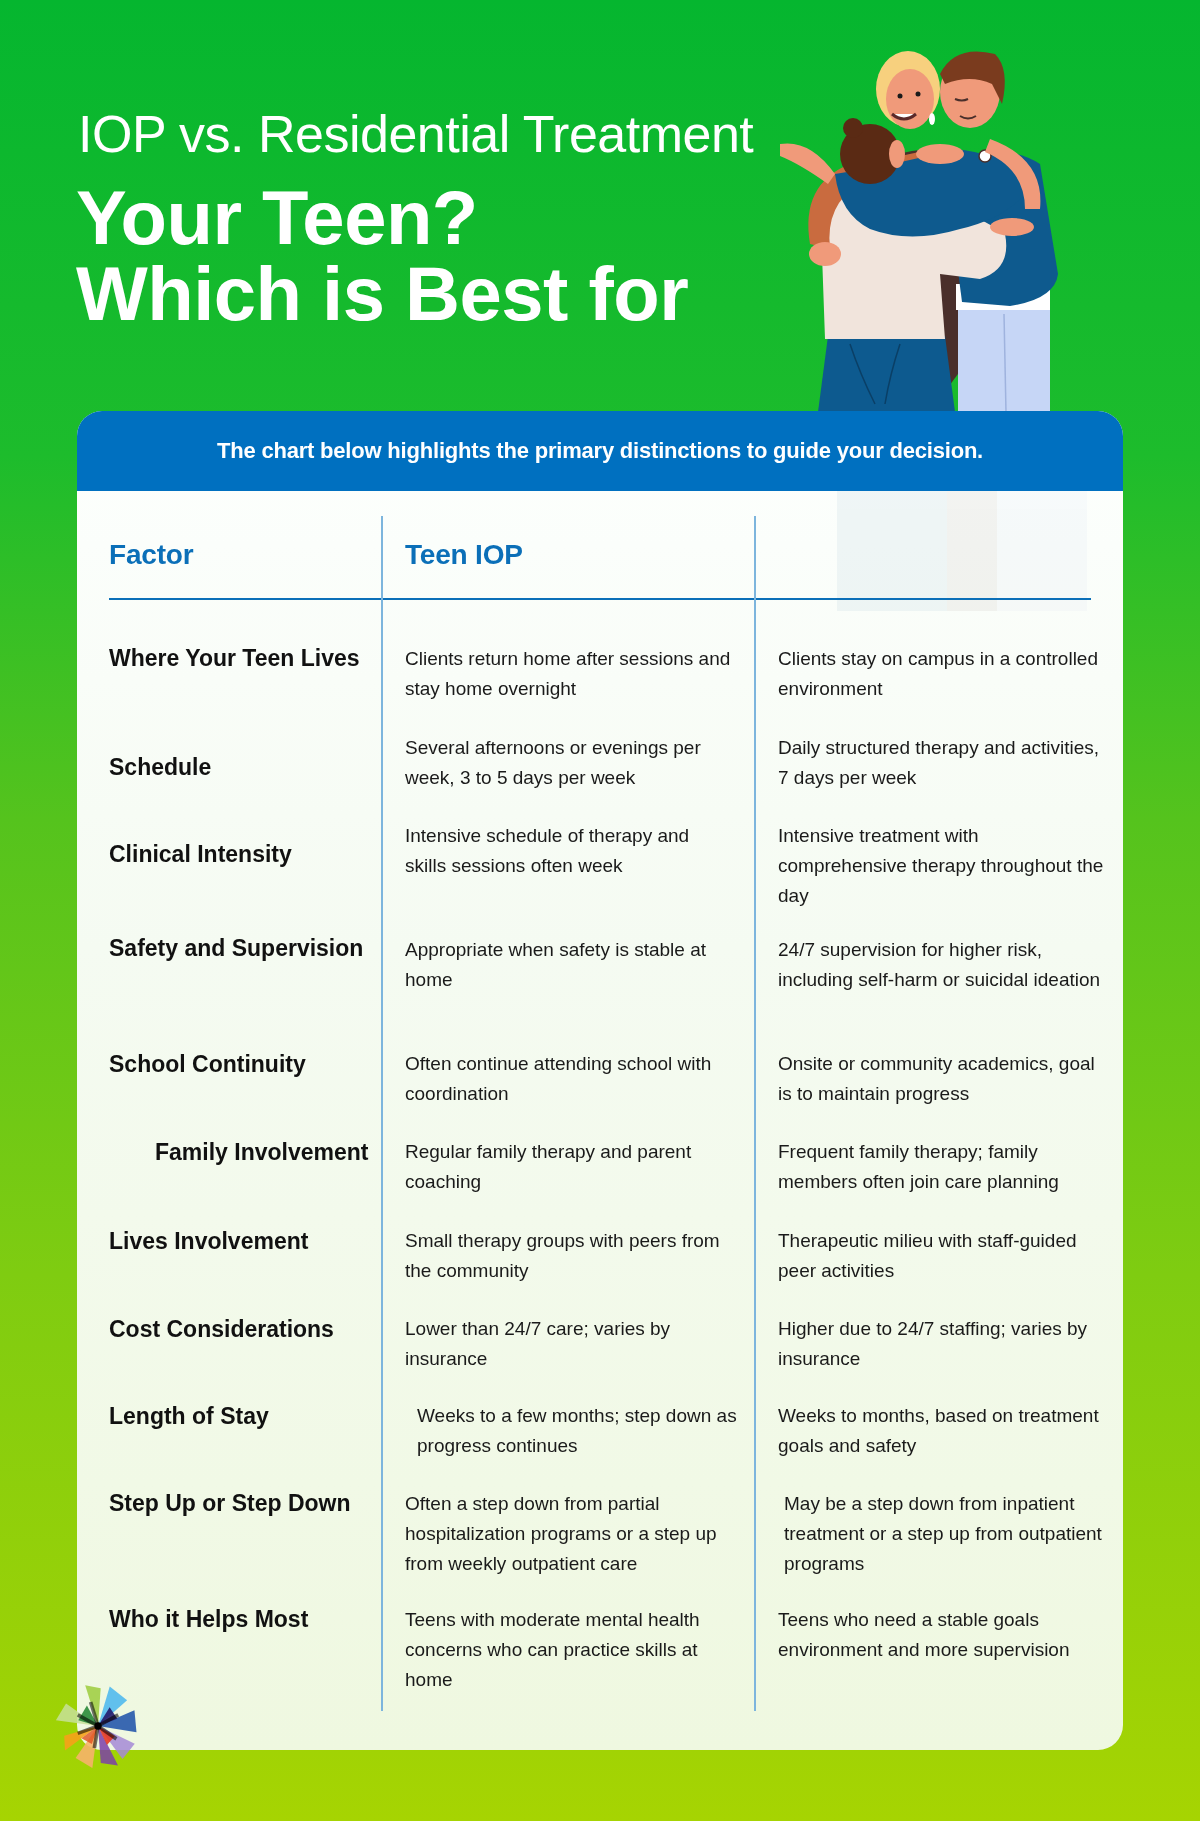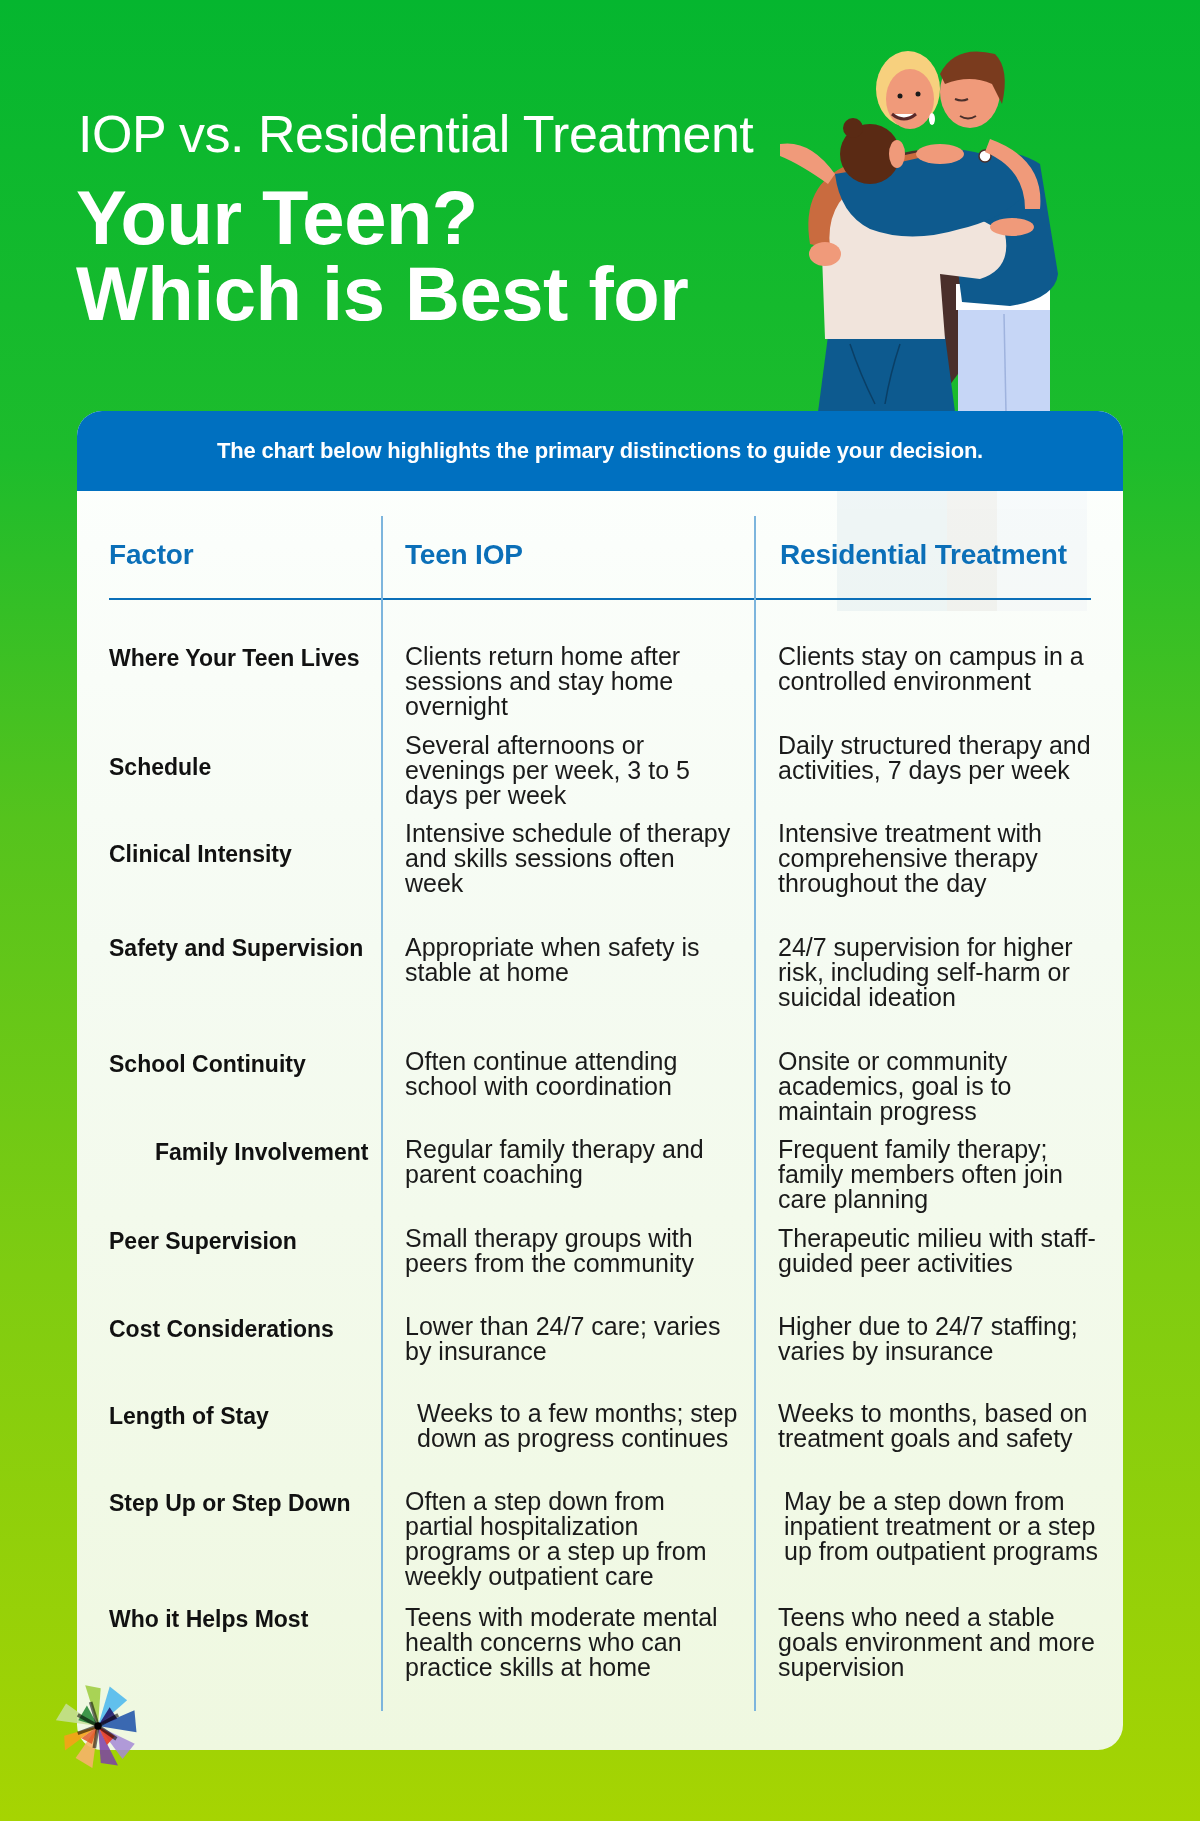--- a/index.html
+++ b/index.html
@@ -47,21 +47,21 @@
   .colhead {
     position: absolute; top: 128px; font-size: 28px; font-weight: 700; color: #0b6fb8; letter-spacing: -0.2px;
     white-space: nowrap;
   }
   .factor {
     position: absolute; left: 32px; width: 260px;
     font-size: 23px; font-weight: 700; color: #111111; line-height: 30px;
   }
   .cell {
     position: absolute; width: 330px;
-    font-size: 25px; color: #1a1a1a; line-height: 25px;
+    font-size: 19px; color: #1a1a1a; line-height: 30px;
   }
   .col-iop { left: 328px; }
   .col-res { left: 701px; }
   .logo {
     position: absolute; left: 52px; top: 1680px; width: 92px; height: 92px;
   }
 </style>
 </head>
 <body>
 
@@ -124,21 +124,20 @@
   </div>
 
   <svg class="ghost" viewBox="0 0 300 120">
     <rect x="20" y="0" width="110" height="120" fill="#0e5a8e"></rect>
     <rect x="130" y="0" width="50" height="120" fill="#4a2f2b"></rect>
     <rect x="180" y="0" width="90" height="120" fill="#9fb3de"></rect>
   </svg>
 
   <div class="colhead" style="left:32px;">Factor</div>
   <div class="colhead" style="left:328px;">Teen IOP</div>
-  <div class="colhead" style="left:703px;">Residential Treatment</div>
 
   <div class="hrule"></div>
   <div class="vline" style="left:304px;"></div>
   <div class="vline" style="left:677px;"></div>
 
   <div>
     <div class="factor" style="top:232px;">Where Your Teen Lives</div>
     <div class="cell col-iop" style="top:233px;">Clients return home after sessions and stay home overnight</div>
     <div class="cell col-res" style="top:233px;">Clients stay on campus in a controlled environment</div>
   </div>
@@ -167,21 +166,21 @@
     <div class="cell col-res" style="top:638px;">Onsite or community academics, goal is to maintain progress</div>
   </div>
 
   <div>
     <div class="factor" style="top:726px;margin-left:46px;">Family Involvement</div>
     <div class="cell col-iop" style="top:726px;">Regular family therapy and parent coaching</div>
     <div class="cell col-res" style="top:726px;">Frequent family therapy; family members often join care planning</div>
   </div>
 
   <div>
-    <div class="factor" style="top:815px;">Peer Supervision</div>
+    <div class="factor" style="top:815px;">Lives Involvement</div>
     <div class="cell col-iop" style="top:815px;">Small therapy groups with peers from the community</div>
     <div class="cell col-res" style="top:815px;">Therapeutic milieu with staff-guided peer activities</div>
   </div>
 
   <div>
     <div class="factor" style="top:903px;">Cost Considerations</div>
     <div class="cell col-iop" style="top:903px;">Lower than 24/7 care; varies by insurance</div>
     <div class="cell col-res" style="top:903px;">Higher due to 24/7 staffing; varies by insurance</div>
   </div>
 

